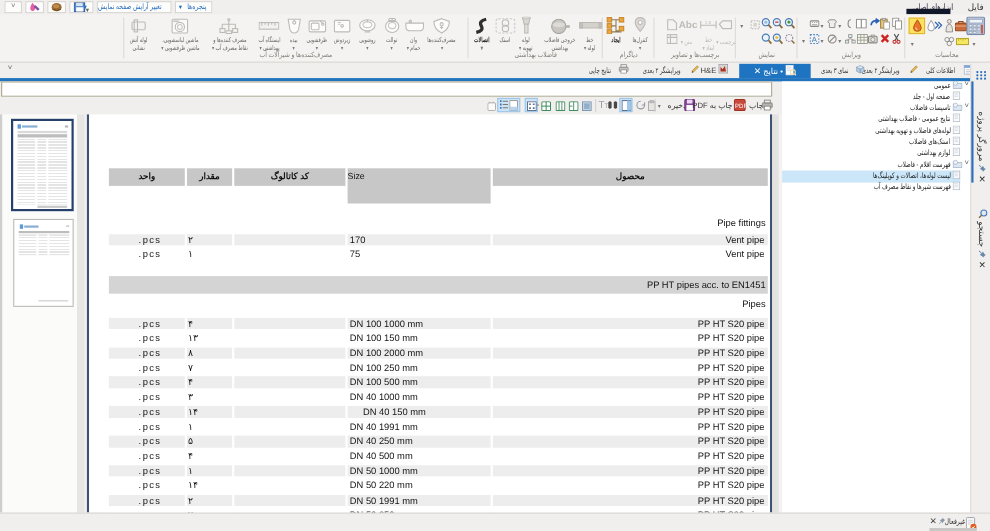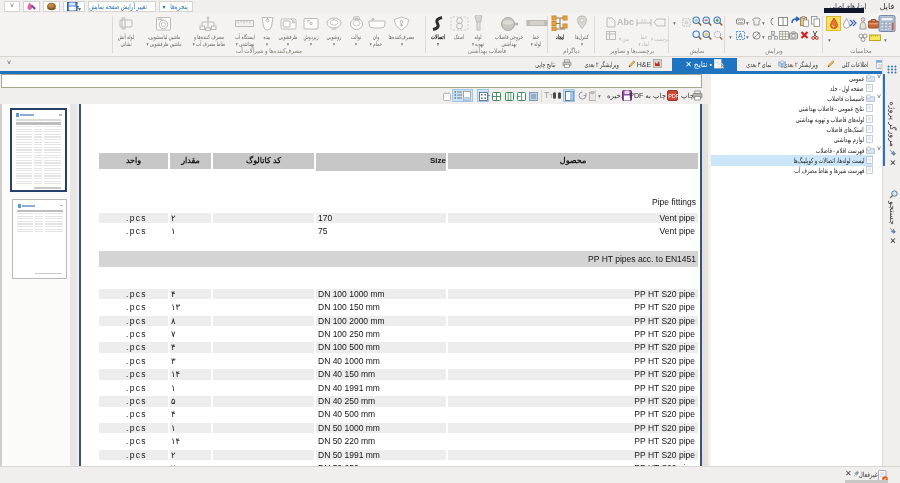--- a/index.html
+++ b/index.html
@@ -483,34 +483,35 @@
       </div>
     </div>
     <div id="lscroll"></div>
     <div id="lscroll2"></div>
     <div class="pgborder" style="left:79px"></div>
     <div class="pgborder" style="left:700px"></div>
     <div id="pageview">
       <div class="cell fa" style="left:18px;top:49px;width:69px;height:16px;line-height:16px;background:#c7c7c7;text-align:center;font-weight:bold;font-size:8px">واحد</div>
       <div class="cell fa" style="left:89px;top:49px;width:41px;height:16px;line-height:16px;background:#c7c7c7;text-align:center;font-weight:bold;font-size:8px">مقدار</div>
       <div class="cell fa" style="left:132px;top:49px;width:101px;height:16px;line-height:16px;background:#c7c7c7;text-align:center;font-weight:bold;font-size:8px">کد کاتالوگ</div>
-      <div class="cell fa" style="left:235px;top:49px;width:130px;height:18px;line-height:16px;background:#c7c7c7;text-align:right;font-weight:bold;font-size:8px">Size</div>
+      <div class="cell fa" style="left:235px;top:49px;width:130px;height:32px;line-height:16px;background:#c7c7c7;text-align:left;font-weight:normal;font-size:8px">Size</div>
       <div class="cell fa" style="left:367px;top:49px;width:250px;height:16px;line-height:16px;background:#c7c7c7;text-align:center;font-weight:bold;font-size:8px">محصول</div>
       <div class="cell" style="left:18px;top:91px;width:599px;height:14px;line-height:14px;text-align:right"><span style="padding-right:2px">Pipe fittings</span></div>
       <div class="cell" style="left:18px;top:108.6px;width:69px;height:10.6px;line-height:10.6px;background:#ededed;"><span style="letter-spacing:1.3px;padding-left:27px">.pcs</span></div>
       <div class="cell" style="left:89px;top:108.6px;width:41px;height:10.6px;line-height:10.6px;background:#ededed;"><span style="padding-left:1px">۲</span></div>
       <div class="cell" style="left:132px;top:108.6px;width:101px;height:10.6px;line-height:10.6px;background:#ededed;"></div>
       <div class="cell" style="left:235px;top:108.6px;width:130px;height:10.6px;line-height:10.6px;background:#ededed;"><span style="padding-left:2px">170</span></div>
       <div class="cell" style="left:367px;top:108.6px;width:250px;height:10.6px;line-height:10.6px;background:#ededed;text-align:right;"><span style="padding-right:3px">Vent pipe</span></div>
       <div class="cell" style="left:18px;top:122.4px;width:69px;height:10.6px;line-height:10.6px;background:#ffffff;"><span style="letter-spacing:1.3px;padding-left:27px">.pcs</span></div>
       <div class="cell" style="left:89px;top:122.4px;width:41px;height:10.6px;line-height:10.6px;background:#ffffff;"><span style="padding-left:1px">۱</span></div>
       <div class="cell" style="left:132px;top:122.4px;width:101px;height:10.6px;line-height:10.6px;background:#ffffff;"></div>
       <div class="cell" style="left:235px;top:122.4px;width:130px;height:10.6px;line-height:10.6px;background:#ffffff;"><span style="padding-left:2px">75</span></div>
       <div class="cell" style="left:367px;top:122.4px;width:250px;height:10.6px;line-height:10.6px;background:#ffffff;text-align:right;"><span style="padding-right:3px">Vent pipe</span></div>
       <div class="cell" style="left:18px;top:147px;width:599px;height:16px;line-height:16px;background:#d4d4d4;text-align:right"><span style="padding-right:2px">PP HT pipes acc. to EN1451</span></div>
+      <div class="cell" style="left:18px;top:165px;width:599px;height:14px;line-height:14px;text-align:right"><span style="padding-right:2px">Pipes</span></div>
       <div class="cell" style="left:18px;top:184.8px;width:69px;height:10.6px;line-height:10.6px;background:#ededed;"><span style="letter-spacing:1.3px;padding-left:27px">.pcs</span></div>
       <div class="cell" style="left:89px;top:184.8px;width:41px;height:10.6px;line-height:10.6px;background:#ededed;"><span style="padding-left:1px">۴</span></div>
       <div class="cell" style="left:132px;top:184.8px;width:101px;height:10.6px;line-height:10.6px;background:#ededed;"></div>
       <div class="cell" style="left:235px;top:184.8px;width:130px;height:10.6px;line-height:10.6px;background:#ededed;"><span style="padding-left:2px">DN 100 1000 mm</span></div>
       <div class="cell" style="left:367px;top:184.8px;width:250px;height:10.6px;line-height:10.6px;background:#ededed;text-align:right;"><span style="padding-right:3px">PP HT S20 pipe</span></div>
       <div class="cell" style="left:18px;top:198.2px;width:69px;height:10.6px;line-height:10.6px;background:#ffffff;"><span style="letter-spacing:1.3px;padding-left:27px">.pcs</span></div>
       <div class="cell" style="left:89px;top:198.2px;width:41px;height:10.6px;line-height:10.6px;background:#ffffff;"><span style="padding-left:1px">۱۳</span></div>
       <div class="cell" style="left:132px;top:198.2px;width:101px;height:10.6px;line-height:10.6px;background:#ffffff;"></div>
       <div class="cell" style="left:235px;top:198.2px;width:130px;height:10.6px;line-height:10.6px;background:#ffffff;"><span style="padding-left:2px">DN 100 150 mm</span></div>
       <div class="cell" style="left:367px;top:198.2px;width:250px;height:10.6px;line-height:10.6px;background:#ffffff;text-align:right;"><span style="padding-right:3px">PP HT S20 pipe</span></div>
@@ -530,21 +531,21 @@
       <div class="cell" style="left:235px;top:238.39999999999998px;width:130px;height:10.6px;line-height:10.6px;background:#ededed;"><span style="padding-left:2px">DN 100 500 mm</span></div>
       <div class="cell" style="left:367px;top:238.39999999999998px;width:250px;height:10.6px;line-height:10.6px;background:#ededed;text-align:right;"><span style="padding-right:3px">PP HT S20 pipe</span></div>
       <div class="cell" style="left:18px;top:251.8px;width:69px;height:10.6px;line-height:10.6px;background:#ffffff;"><span style="letter-spacing:1.3px;padding-left:27px">.pcs</span></div>
       <div class="cell" style="left:89px;top:251.8px;width:41px;height:10.6px;line-height:10.6px;background:#ffffff;"><span style="padding-left:1px">۳</span></div>
       <div class="cell" style="left:132px;top:251.8px;width:101px;height:10.6px;line-height:10.6px;background:#ffffff;"></div>
       <div class="cell" style="left:235px;top:251.8px;width:130px;height:10.6px;line-height:10.6px;background:#ffffff;"><span style="padding-left:2px">DN 40 1000 mm</span></div>
       <div class="cell" style="left:367px;top:251.8px;width:250px;height:10.6px;line-height:10.6px;background:#ffffff;text-align:right;"><span style="padding-right:3px">PP HT S20 pipe</span></div>
       <div class="cell" style="left:18px;top:265.2px;width:69px;height:10.6px;line-height:10.6px;background:#ededed;"><span style="letter-spacing:1.3px;padding-left:27px">.pcs</span></div>
       <div class="cell" style="left:89px;top:265.2px;width:41px;height:10.6px;line-height:10.6px;background:#ededed;"><span style="padding-left:1px">۱۴</span></div>
       <div class="cell" style="left:132px;top:265.2px;width:101px;height:10.6px;line-height:10.6px;background:#ededed;"></div>
-      <div class="cell" style="left:235px;top:265.2px;width:130px;height:10.6px;line-height:10.6px;background:#ededed;"><span style="padding-left:2px">DN 40 150 mm</span></div>
+      <div class="cell" style="left:235px;top:265.2px;width:130px;height:10.6px;line-height:10.6px;background:#ededed;"><span style="padding-left:14px">DN 40 150 mm</span></div>
       <div class="cell" style="left:367px;top:265.2px;width:250px;height:10.6px;line-height:10.6px;background:#ededed;text-align:right;"><span style="padding-right:3px">PP HT S20 pipe</span></div>
       <div class="cell" style="left:18px;top:278.6px;width:69px;height:10.6px;line-height:10.6px;background:#ffffff;"><span style="letter-spacing:1.3px;padding-left:27px">.pcs</span></div>
       <div class="cell" style="left:89px;top:278.6px;width:41px;height:10.6px;line-height:10.6px;background:#ffffff;"><span style="padding-left:1px">۱</span></div>
       <div class="cell" style="left:132px;top:278.6px;width:101px;height:10.6px;line-height:10.6px;background:#ffffff;"></div>
       <div class="cell" style="left:235px;top:278.6px;width:130px;height:10.6px;line-height:10.6px;background:#ffffff;"><span style="padding-left:2px">DN 40 1991 mm</span></div>
       <div class="cell" style="left:367px;top:278.6px;width:250px;height:10.6px;line-height:10.6px;background:#ffffff;text-align:right;"><span style="padding-right:3px">PP HT S20 pipe</span></div>
       <div class="cell" style="left:18px;top:292.0px;width:69px;height:10.6px;line-height:10.6px;background:#ededed;"><span style="letter-spacing:1.3px;padding-left:27px">.pcs</span></div>
       <div class="cell" style="left:89px;top:292.0px;width:41px;height:10.6px;line-height:10.6px;background:#ededed;"><span style="padding-left:1px">۵</span></div>
       <div class="cell" style="left:132px;top:292.0px;width:101px;height:10.6px;line-height:10.6px;background:#ededed;"></div>
       <div class="cell" style="left:235px;top:292.0px;width:130px;height:10.6px;line-height:10.6px;background:#ededed;"><span style="padding-left:2px">DN 40 250 mm</span></div>

